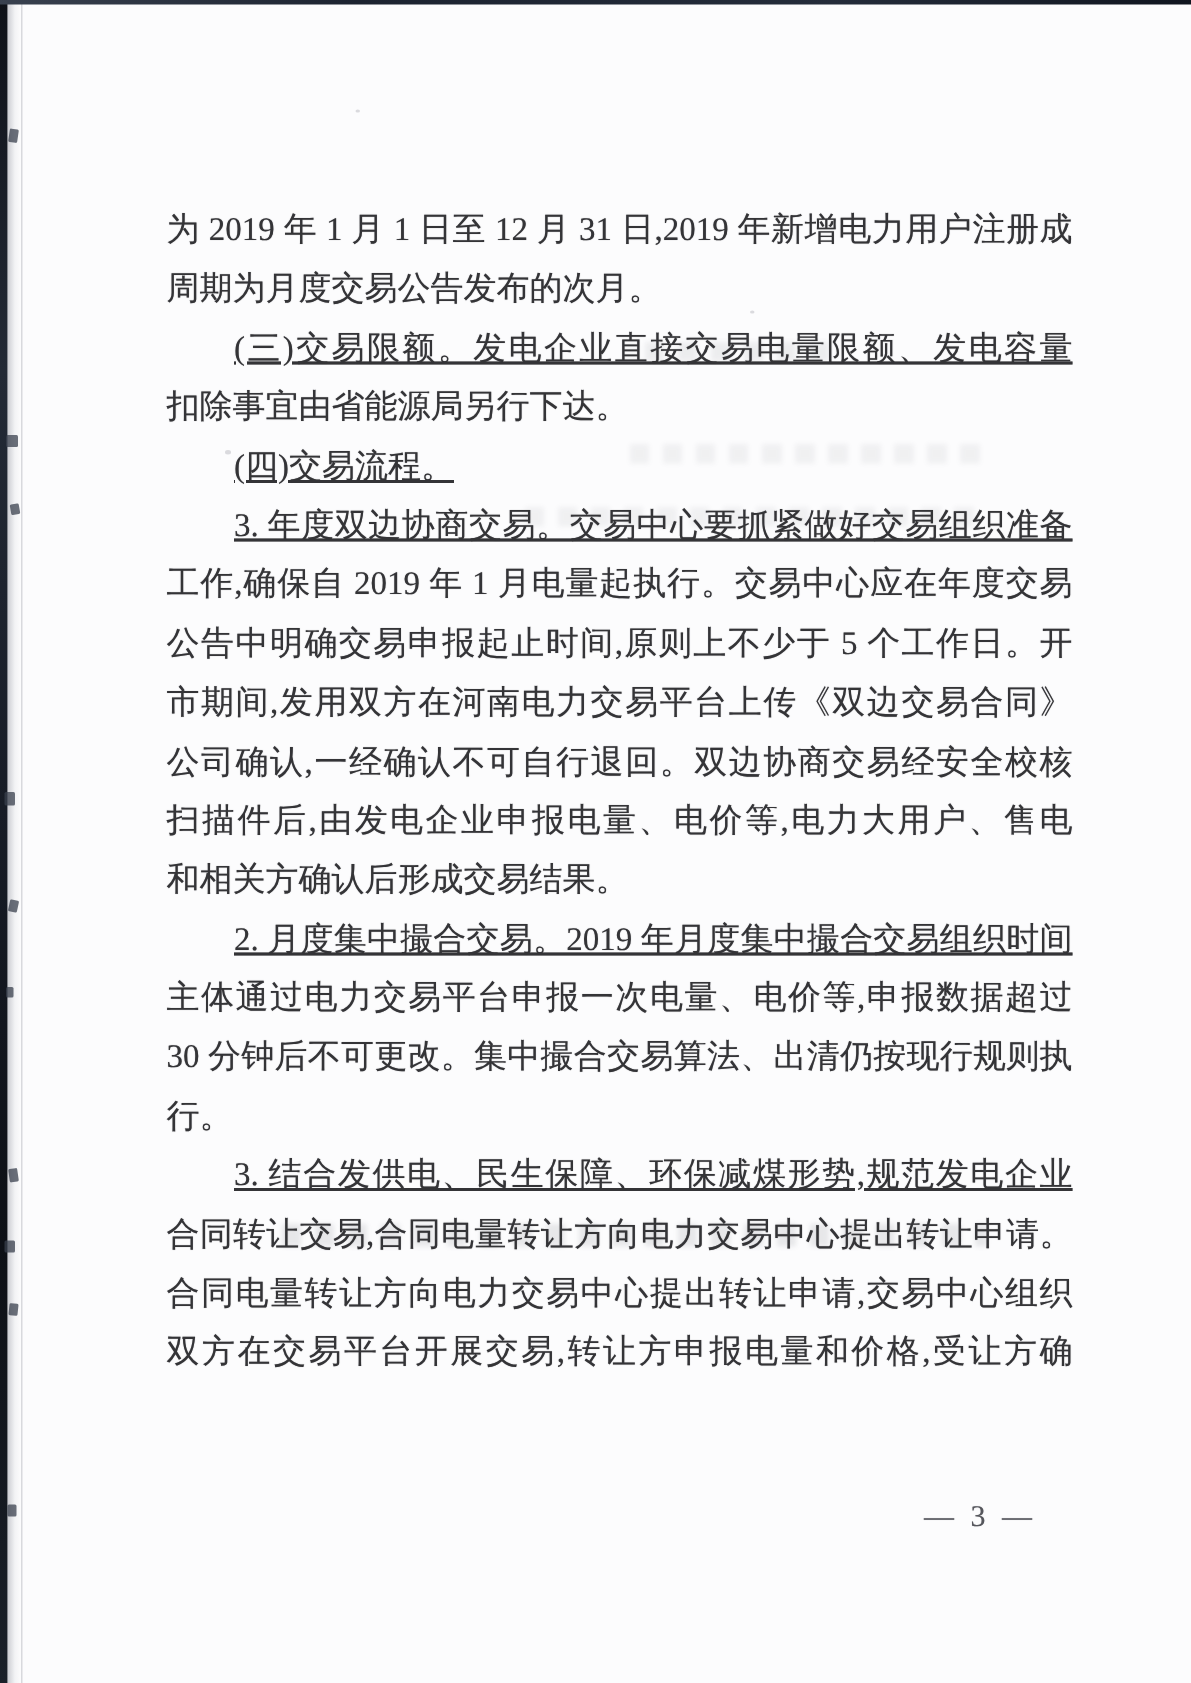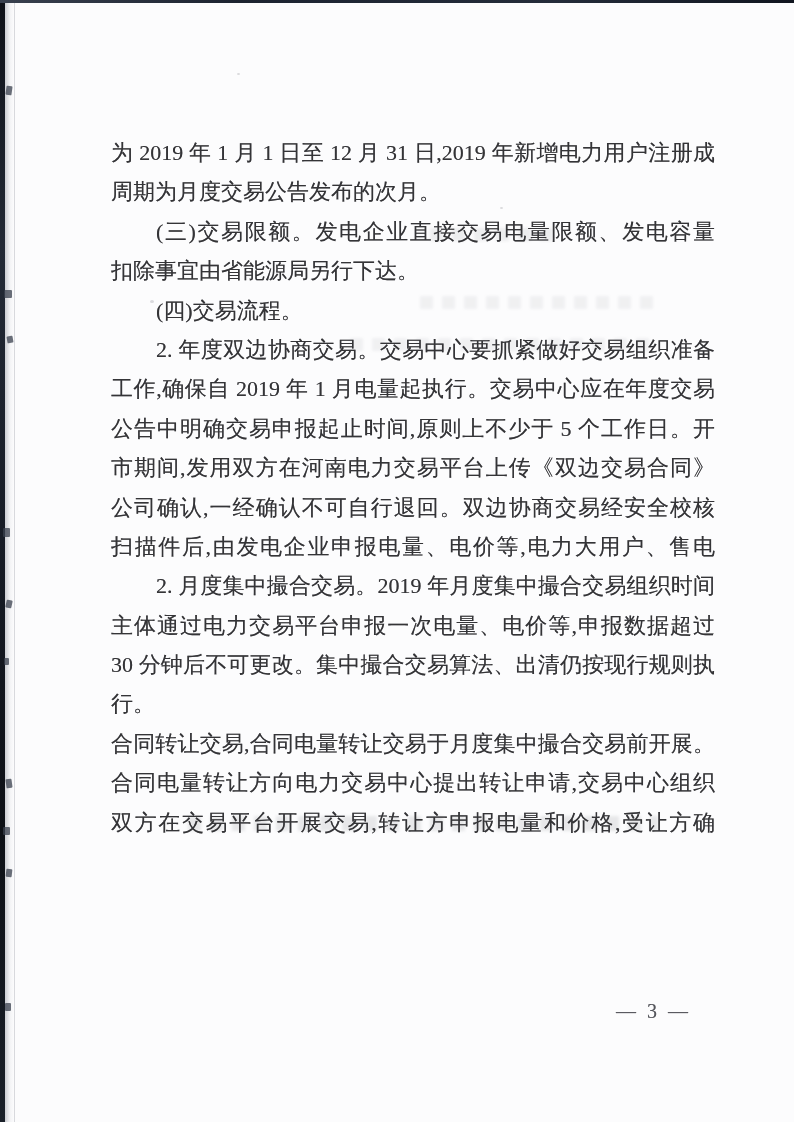--- a/index.html
+++ b/index.html
@@ -42,21 +42,21 @@
     position: absolute; left: 101px; top: 133px; width: 604px;
     color: #343437; font-size: 22px; line-height: 39.4px;
     text-shadow: 0 0 .6px rgba(50,50,55,.55);
   }
   .line {
     width: 100%; height: 39.4px; box-sizing: border-box;
     text-align: justify; text-align-last: justify;
     white-space: nowrap;
     margin-left: 10px;
   }
-  .line.indent { padding-left: 45px; }
+  .line.indent { padding-left: 45px; text-decoration: underline; }
   .line.end { text-align-last: left; }
 
   .page-number {
     position: absolute; left: 616px; top: 1000px;
     font-size: 20px; letter-spacing: 3px; color: #55565c;
     text-shadow: 0 0 .5px rgba(80,80,88,.5);
     white-space: nowrap;
   }
 </style>
 </head>
@@ -88,30 +88,32 @@
   <div class="ghost" style="left:420px;top:296px;width:240px;height:13px;opacity:.08"></div>
   <div class="ghost" style="left:350px;top:338px;width:300px;height:13px;opacity:.08"></div>
   <div class="ghost" style="left:188px;top:816px;width:470px;height:15px;opacity:.14"></div>
 
   <main class="text-block">
     <div class="line">为 2019 年 1 月 1 日至 12 月 31 日,2019 年新增电力用户注册成</div>
     <div class="line end">周期为月度交易公告发布的次月。</div>
     <div class="line indent">(三)交易限额。发电企业直接交易电量限额、发电容量</div>
     <div class="line end">扣除事宜由省能源局另行下达。</div>
     <div class="line indent end">(四)交易流程。</div>
-    <div class="line indent">2. 年度双边协商交易。交易中心要抓紧做好交易组织准备</div>
+    <div class="line indent">3. 年度双边协商交易。交易中心要抓紧做好交易组织准备</div>
     <div class="line">工作,确保自 2019 年 1 月电量起执行。交易中心应在年度交易</div>
     <div class="line">公告中明确交易申报起止时间,原则上不少于 5 个工作日。开</div>
     <div class="line">市期间,发用双方在河南电力交易平台上传《双边交易合同》</div>
     <div class="line">公司确认,一经确认不可自行退回。双边协商交易经安全校核</div>
     <div class="line">扫描件后,由发电企业申报电量、电价等,电力大用户、售电</div>
+    <div class="line end">和相关方确认后形成交易结果。</div>
     <div class="line indent">2. 月度集中撮合交易。2019 年月度集中撮合交易组织时间</div>
     <div class="line">主体通过电力交易平台申报一次电量、电价等,申报数据超过</div>
     <div class="line">30 分钟后不可更改。集中撮合交易算法、出清仍按现行规则执</div>
     <div class="line end">行。</div>
-    <div class="line">合同转让交易,合同电量转让交易于月度集中撮合交易前开展。</div>
+    <div class="line indent">3. 结合发供电、民生保障、环保减煤形势,规范发电企业</div>
+    <div class="line">合同转让交易,合同电量转让方向电力交易中心提出转让申请。</div>
     <div class="line">合同电量转让方向电力交易中心提出转让申请,交易中心组织</div>
     <div class="line">双方在交易平台开展交易,转让方申报电量和价格,受让方确</div>
   </main>
 
   <div class="page-number">— 3 —</div>
 
 </div>
 
 </body></html>

